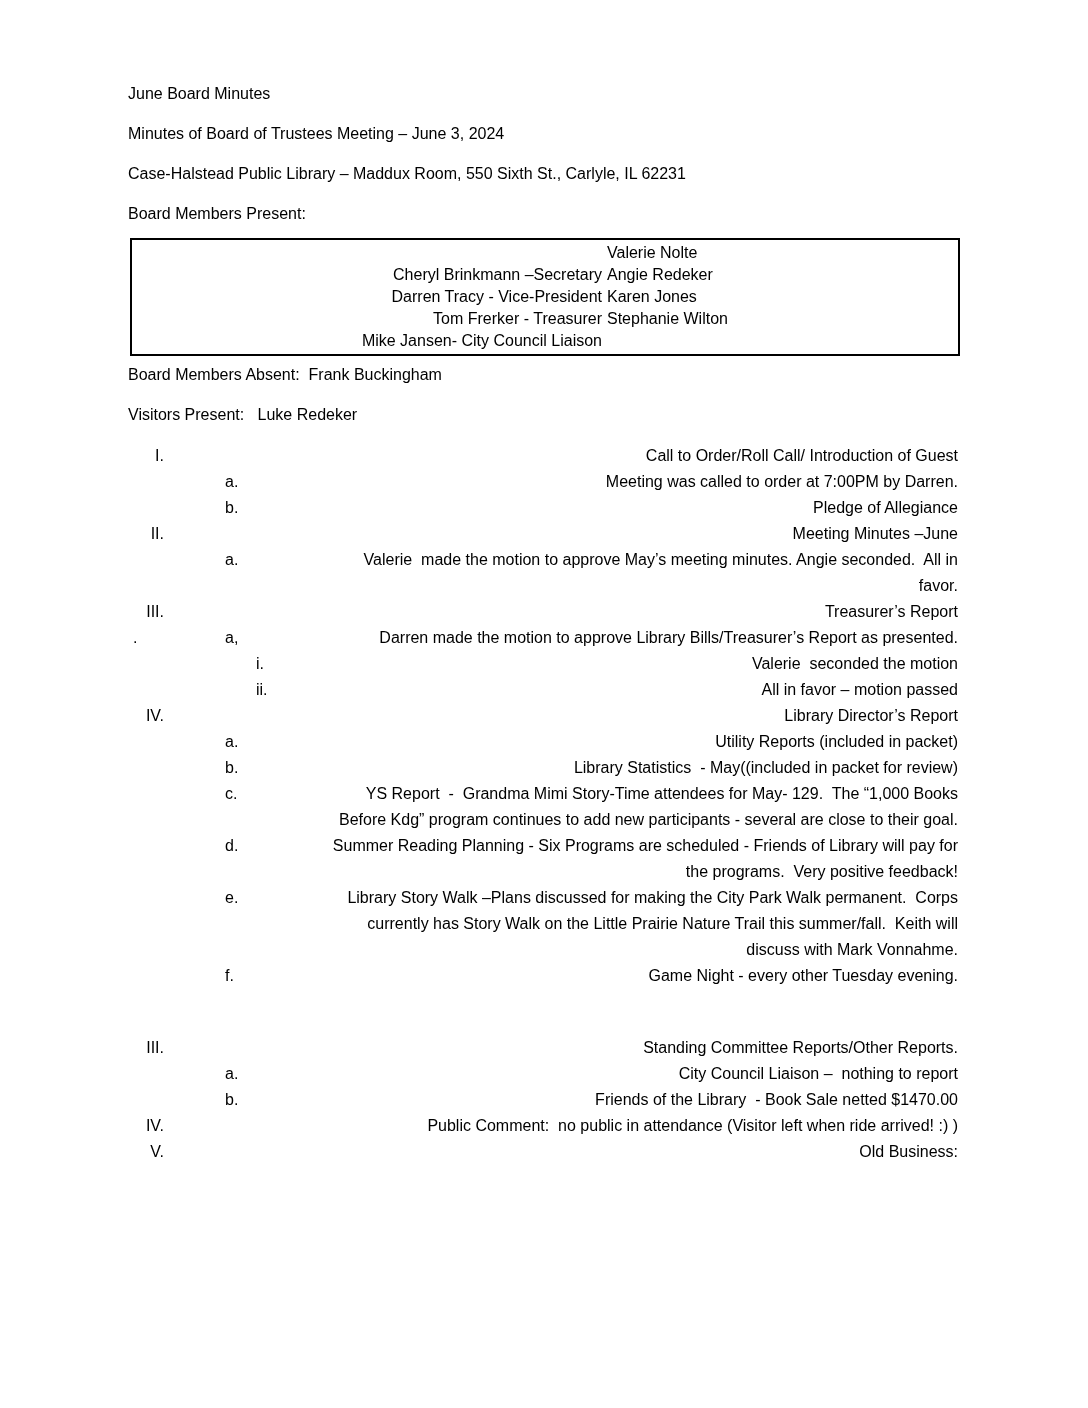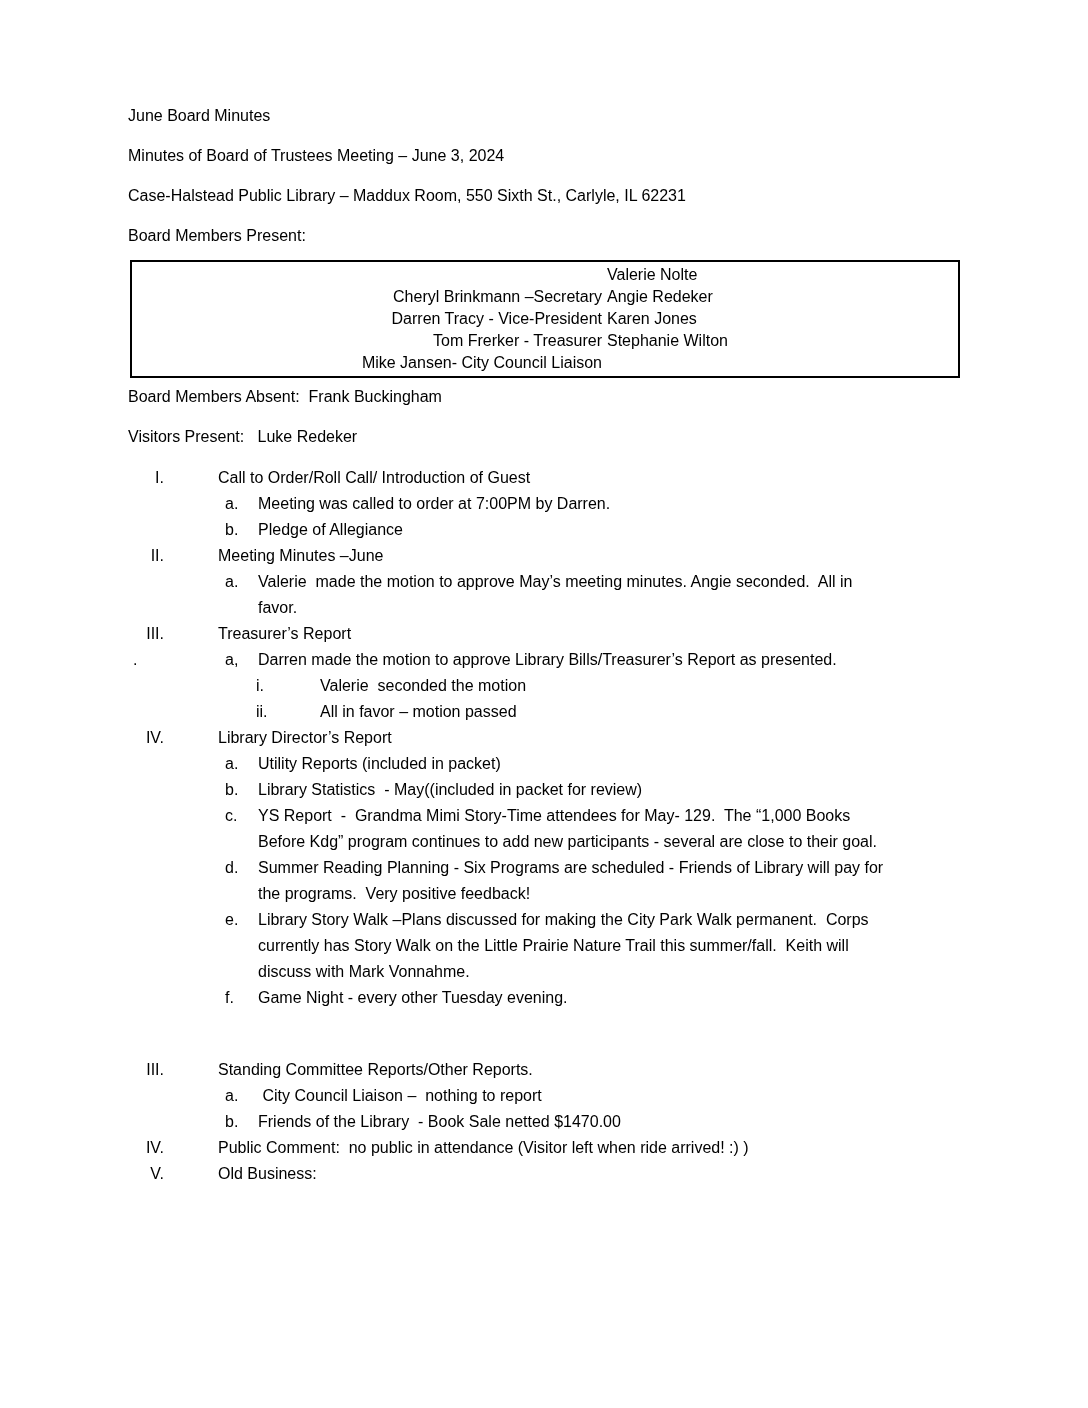--- a/index.html
+++ b/index.html
@@ -12,21 +12,21 @@
     height: 1408px;
     color: #000000;
     font-family: "Liberation Sans", "DejaVu Sans", sans-serif;
     font-size: 16px;
     overflow: hidden;
   }
   .page {
     box-sizing: border-box;
     width: 1088px;
     height: 1016px;
-    padding: 106px 128px 0 128px;
+    padding: 84px 128px 0 128px;
     background: #ffffff;
   }
   .para {
     line-height: 20px;
     margin: 0 0 20px 0;
     white-space: pre-wrap;
   }
   .para.last {
     margin-bottom: 14px;
   }
@@ -65,21 +65,21 @@
     align-items: flex-start;
     line-height: 26px;
   }
   .row .pre {
     position: absolute;
     left: 5px;
     top: 0;
     line-height: 26px;
   }
   .row .marker { flex: 0 0 auto; white-space: pre; }
-  .row .text  { flex: 1 1 auto; white-space: pre-wrap; }
+  .row .text  { flex: 1 1 auto; white-space: pre-wrap; text-align: right; }
   .row.l1 .marker { width: 36px; text-align: right; }
   .row.l1 .text   { margin-left: 54px; }
   .row.l2 .marker { margin-left: 97px; width: 24px; }
   .row.l2 .text   { margin-left: 9px; }
   .row.l3 .marker { margin-left: 128px; width: 26px; }
   .row.l3 .text   { margin-left: 38px; }
   .spacer { height: 46px; }
 </style>
 </head>
 <body>

